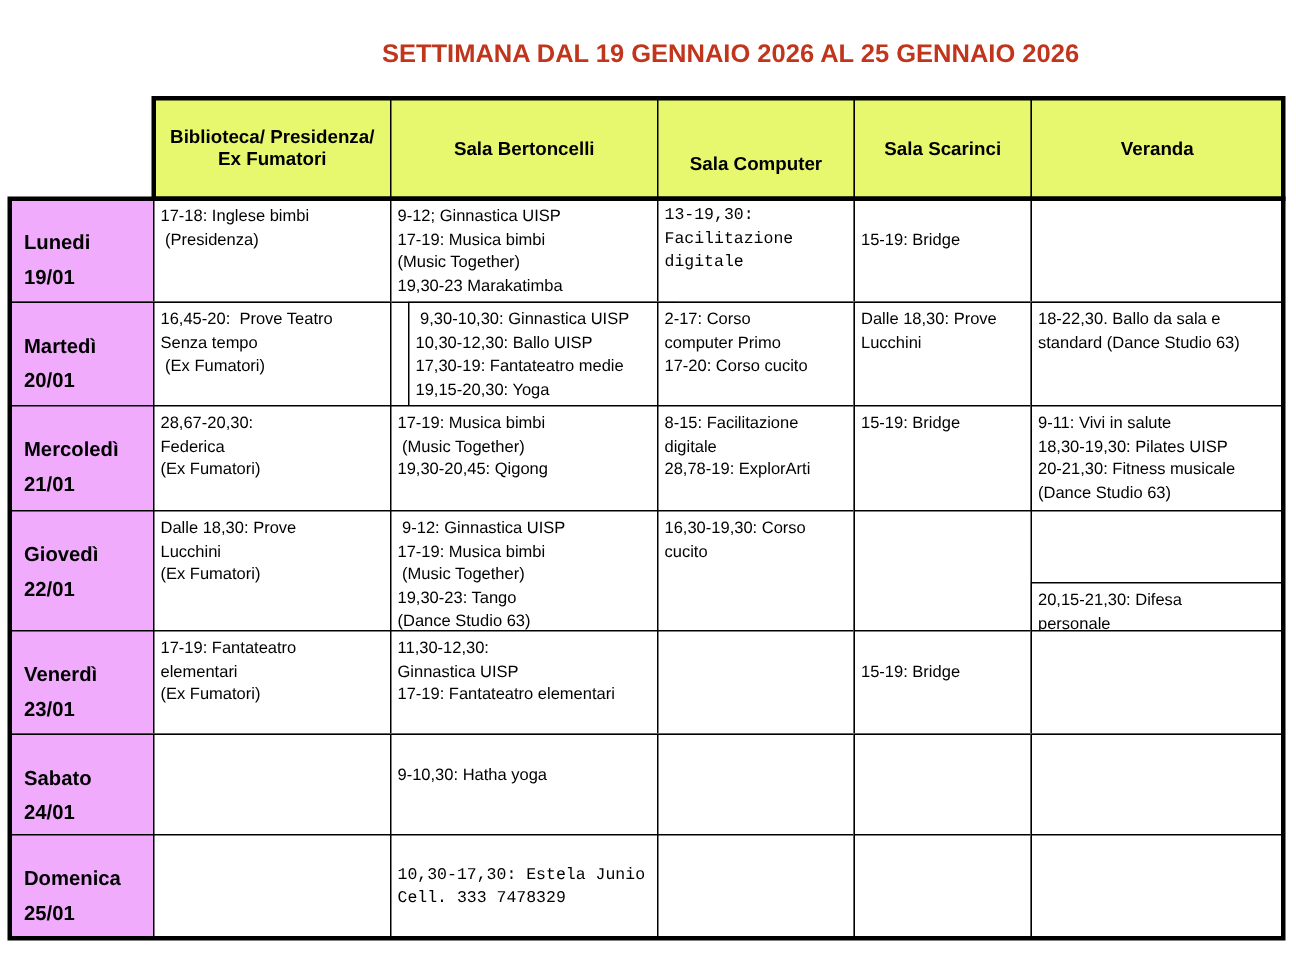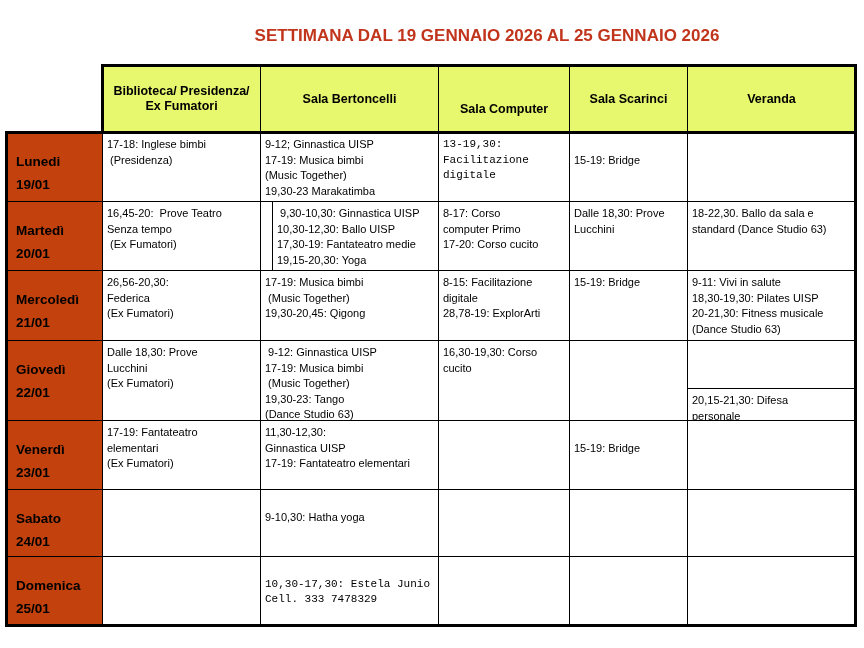--- a/index.html
+++ b/index.html
@@ -1,21 +1,21 @@
 <!DOCTYPE html>
 <html><head>
 <meta charset="utf-8">
 <style>
   html, body { margin:0; padding:0; background:#ffffff; }
   body { width:864px; height:648px; position:relative; overflow:hidden; font-family:"Liberation Sans", sans-serif; color:#000; }
   .title { position:absolute; left:0; width:864px; top:26px; text-align:center; font-size:17px; font-weight:bold; color:#c0392b; letter-spacing:0;padding-left:19px; }
   .title span { position:relative; left:36px; color:#c1351c; }
   .cell { position:absolute; box-sizing:border-box; border:1px solid #000; background:#fff; font-size:11px; line-height:15.5px; padding:4px 4px 0 4px; white-space:pre-wrap; overflow:hidden; }
   .hdr { background:#e7f86e; font-weight:bold; font-size:12.5px; text-align:center; display:flex; align-items:center; justify-content:center; line-height:15px; padding:0 4px; }
-  .day { background:#c2410c; font-weight:bold; font-size:13.5px; line-height:23px; padding:17px 0 0 9px; }
+  .day { background:#f0abfc; font-weight:bold; font-size:13.5px; line-height:23px; padding:17px 0 0 9px; }
   .frame { position:absolute; box-sizing:border-box; border:3px solid #000; pointer-events:none; }
 </style>
 </head>
 <body>
 
 <div class="title"><span>SETTIMANA DAL 19 GENNAIO 2026 AL 25 GENNAIO 2026</span></div>
 
 <div id="grid">
     <div class="cell hdr" style="left: 102px; top: 65px; width: 159px; height: 68px;"><span>Biblioteca/ Presidenza/ Ex Fumatori</span></div>
     <div class="cell hdr" style="left: 260px; top: 65px; width: 179px; height: 68px;"><span>Sala Bertoncelli</span></div>
@@ -35,29 +35,29 @@
 15-19: Bridge</div>
     <div class="cell " style="left: 687px; top: 132px; width: 169px; height: 70px;"></div>
     <div class="cell day" style="left: 6px; top: 201px; width: 97px; height: 70px;"><div>Martedì</div><div>20/01</div></div>
     <div class="cell " style="left: 102px; top: 201px; width: 159px; height: 70px;">16,45-20:  Prove Teatro
 Senza tempo
  (Ex Fumatori)</div>
     <div class="cell " style="left: 260px; top: 201px; width: 179px; height: 70px; margin-left: 12px;"> 9,30-10,30: Ginnastica UISP
 10,30-12,30: Ballo UISP
 17,30-19: Fantateatro medie
 19,15-20,30: Yoga</div>
-    <div class="cell " style="left: 438px; top: 201px; width: 132px; height: 70px;">8-17: Corso
+    <div class="cell " style="left: 438px; top: 201px; width: 132px; height: 70px;">2-17: Corso
 computer Primo
 17-20: Corso cucito</div>
     <div class="cell " style="left: 569px; top: 201px; width: 119px; height: 70px;">Dalle 18,30: Prove
 Lucchini</div>
     <div class="cell " style="left: 687px; top: 201px; width: 169px; height: 70px;">18-22,30. Ballo da sala e
 standard (Dance Studio 63)</div>
     <div class="cell day" style="left: 6px; top: 270px; width: 97px; height: 71px;"><div>Mercoledì</div><div>21/01</div></div>
-    <div class="cell " style="left: 102px; top: 270px; width: 159px; height: 71px;">26,56-20,30:
+    <div class="cell " style="left: 102px; top: 270px; width: 159px; height: 71px;">28,67-20,30:
 Federica
 (Ex Fumatori)</div>
     <div class="cell " style="left: 260px; top: 270px; width: 179px; height: 71px;">17-19: Musica bimbi
  (Music Together)
 19,30-20,45: Qigong</div>
     <div class="cell " style="left: 438px; top: 270px; width: 132px; height: 71px;">8-15: Facilitazione
 digitale
 28,78-19: ExplorArti</div>
     <div class="cell " style="left: 569px; top: 270px; width: 119px; height: 71px;">15-19: Bridge</div>
     <div class="cell " style="left: 687px; top: 270px; width: 169px; height: 71px;">9-11: Vivi in salute

